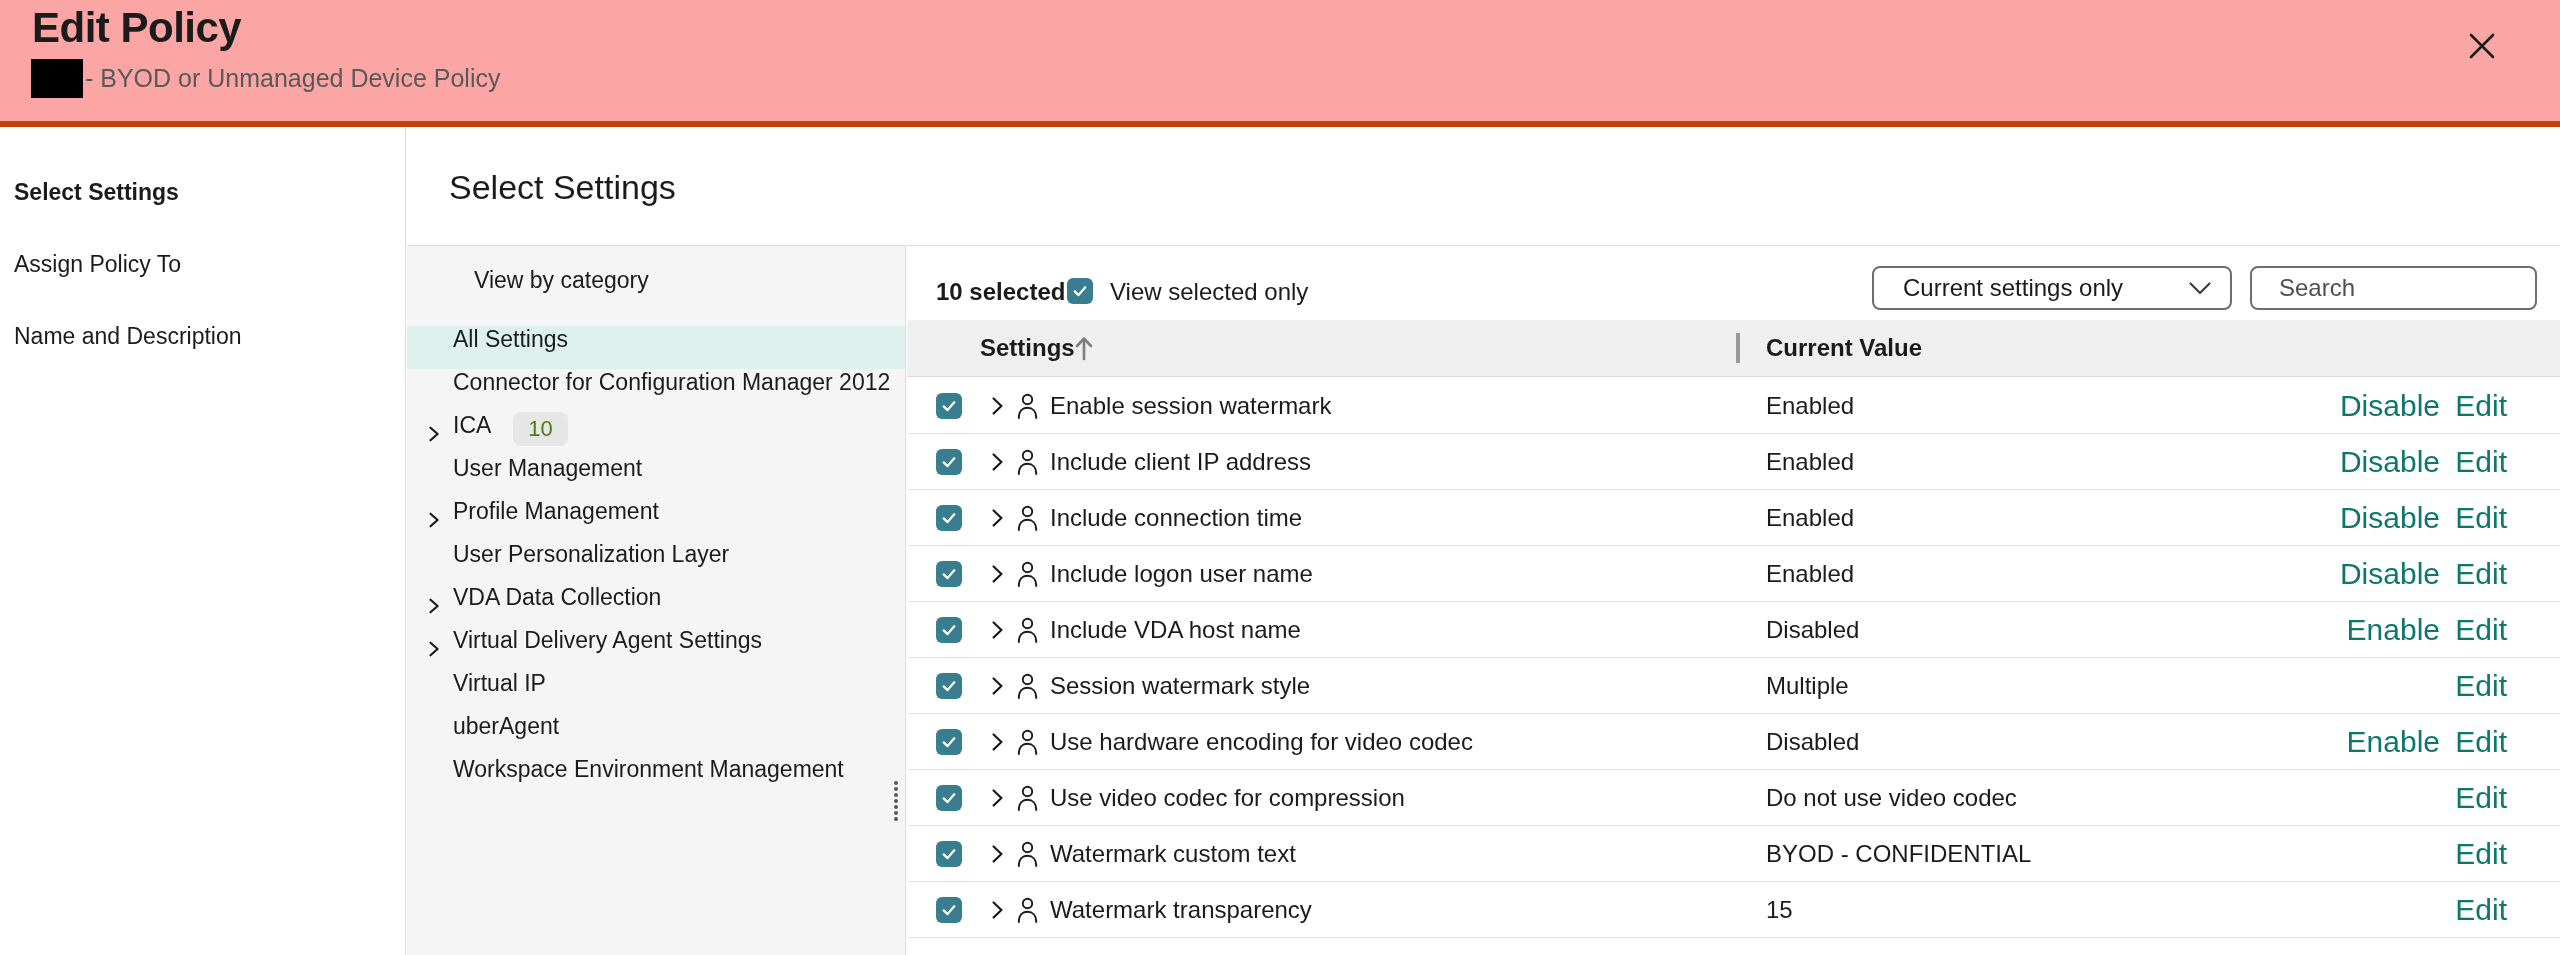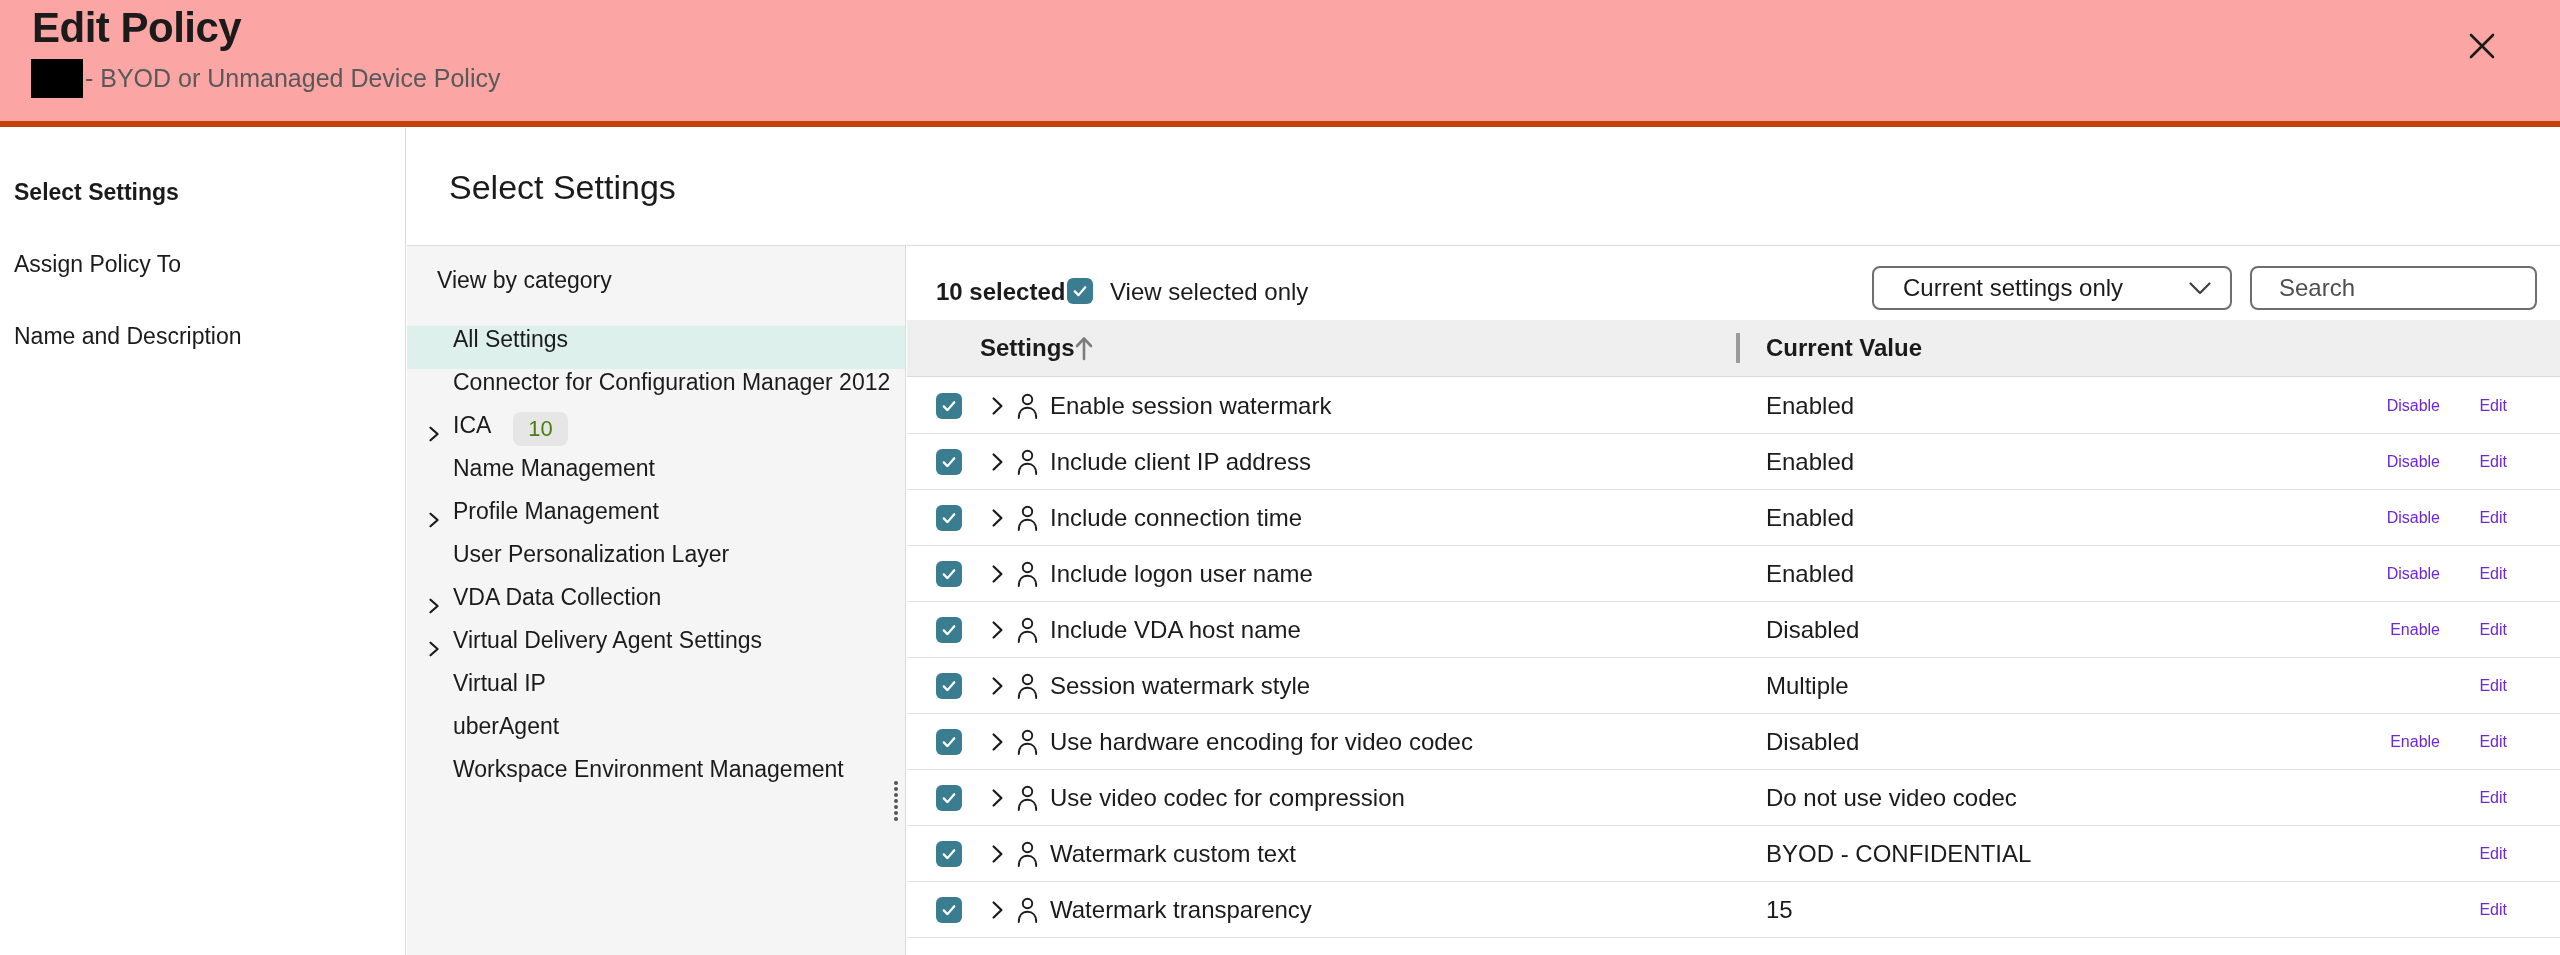--- a/index.html
+++ b/index.html
@@ -19,21 +19,21 @@
 
   
   .sidebar{position:absolute;left:0;top:128px;width:406px;bottom:0;background:#fff;border-right:1px solid #dcdcdc;box-sizing:border-box;padding-top:28px;}
   .side-item{height:72px;display:flex;align-items:center;padding-left:14px;font-size:23px;cursor:pointer;}
   .side-item.active{font-weight:700;}
 
   
   .mid{position:absolute;left:407px;top:128px;width:499px;bottom:0;}
   .mid-heading{position:absolute;left:42px;top:40px;font-size:34px;font-weight:500;}
   .cat-panel{position:absolute;left:0;top:117px;right:0;bottom:0;background:#f5f5f5;border-top:1px solid #dcdcdc;border-right:1px solid #dcdcdc;box-sizing:border-box;padding-top:12px;}
-  .view-by{height:44px;display:flex;align-items:center;padding-left:30px;font-size:23px;margin-bottom:24px;}
+  .view-by{height:44px;display:flex;align-items:center;padding-left:67px;font-size:23px;margin-bottom:24px;}
   .cat-item{height:43px;display:flex;padding-left:46px;font-size:23px;position:relative;cursor:pointer;}
   .cat-item.selected{background:#def0ec;}
   .cat-chevron{position:absolute;left:21px;top:50%;transform:translateY(-50%);display:flex;}
   .cat-badge{margin-left:22px;background:#e6e6e6;border-radius:8px;padding:0 15px;height:34px;line-height:34px;font-size:22px;color:#4d7c0f;}
   .drag-handle{position:absolute;right:7px;top:535px;display:flex;flex-direction:column;gap:2px;cursor:row-resize;}
   .drag-handle i{width:4px;height:4px;border-radius:50%;background:#555;}
 
   
   .main{position:absolute;left:907px;top:128px;right:0;bottom:0;background:#fff;border-radius:16px;}
   .toolbar{position:absolute;left:0;right:0;top:117px;height:75px;border-top:1px solid #dcdcdc;background:#fff;}
@@ -52,21 +52,21 @@
   .col-divider{position:absolute;left:829px;top:13px;width:4px;height:30px;background:#9b9b9b;}
   .col-value{position:absolute;left:859px;top:14px;font-size:24px;font-weight:700;}
 
   .rows{position:absolute;left:0;right:0;top:250px;}
   .t-row{position:relative;height:56px;border-bottom:1px solid #e2e2e2;background:#fff;box-sizing:border-box;}
   .t-row .row-cbx{position:absolute;left:29px;top:15px;}
   .row-chev{position:absolute;left:84px;top:50%;transform:translateY(-50%);display:flex;cursor:pointer;}
   .row-person{position:absolute;left:109px;top:50%;transform:translateY(-50%);display:flex;}
   .row-name{position:absolute;left:143px;top:50%;transform:translateY(-50%);font-size:24px;white-space:nowrap;}
   .row-value{position:absolute;left:859px;top:50%;transform:translateY(-50%);font-size:24px;white-space:nowrap;}
-  .row-act{position:absolute;top:50%;transform:translateY(-50%);font-size:16px;color:#6d28d9;text-decoration:none;cursor:pointer;white-space:nowrap;}
+  .row-act{position:absolute;top:50%;transform:translateY(-50%);font-size:30px;color:#0f766e;text-decoration:none;cursor:pointer;white-space:nowrap;}
   .act-toggle{right:120px;}
   .act-edit{right:53px;}
 </style>
 </head>
 <body>
 
 <div class="app-header">
   <div class="page-title">Edit Policy</div>
   <div class="subtitle-row">
     <span class="redacted-box"></span>
@@ -112,21 +112,21 @@
     <span class="cat-chevron">
       <svg width="12" height="17" viewBox="0 0 12 17">
               <path d="M2.5 2.2 L9.6 8.5 L2.5 14.8" fill="none" stroke="#1b1b1b" stroke-width="2.2" stroke-linecap="round" stroke-linejoin="round"></path>
             </svg>
     </span>
     <span class="cat-label">ICA</span>
     <span class="cat-badge">10</span>
   </div>
         <div class="cat-item">
 
-    <span class="cat-label">Name Management</span>
+    <span class="cat-label">User Management</span>
 
   </div>
         <div class="cat-item">
     <span class="cat-chevron">
       <svg width="12" height="17" viewBox="0 0 12 17">
               <path d="M2.5 2.2 L9.6 8.5 L2.5 14.8" fill="none" stroke="#1b1b1b" stroke-width="2.2" stroke-linecap="round" stroke-linejoin="round"></path>
             </svg>
     </span>
     <span class="cat-label">Profile Management</span>
 

